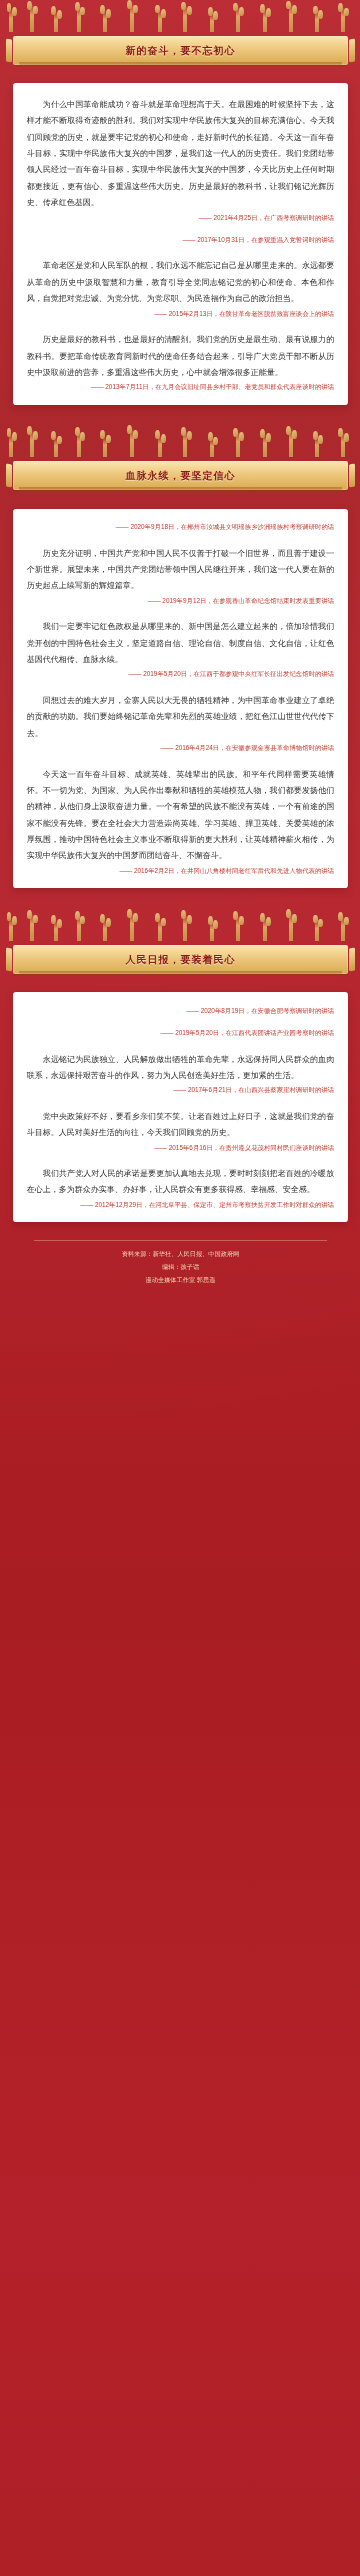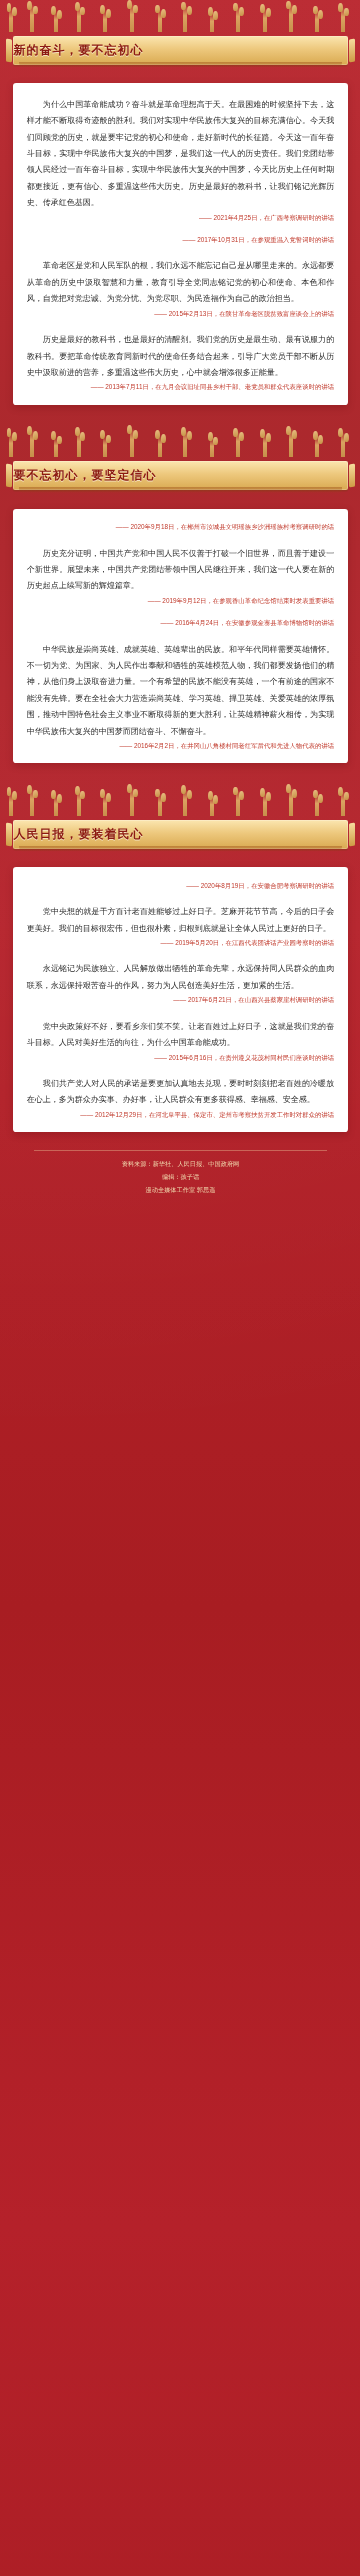--- a/index.html
+++ b/index.html
@@ -71,22 +71,22 @@
     border-radius: 1.5px;
   }
   .banner-plate::before { left: -7.2px; transform: skewY(6deg); }
   .banner-plate::after { right: -7.2px; transform: skewY(-6deg); }
   .banner-title {
     position: absolute;
     left: 0; top: 0;
     width: 100%;
     height: 36px;
     line-height: 29px;
-    text-align: left;
-    font-size: 12px;
+    text-align: center;
+    font-size: 10px;
     font-weight: bold;
     letter-spacing: 1px;
     color: #8c1a12;
     font-family: "Liberation Serif", "DejaVu Serif", serif;
     text-shadow: 0 0.5px 0 rgba(255,255,255,0.55);
   }
   .banner-shadow {
     position: absolute;
     left: 5.2px; top: 26px;
     width: calc(100% - 10.3px);
@@ -256,36 +256,41 @@
       <div class="seed" style="left:313px;top:5.7px;"></div>
       <div class="seed" style="left:318px;top:9.8px;"></div>
     <div class="stalk" style="left:341px;height:25px;"></div>
       <div class="seed" style="left:338px;top:3.1px;"></div>
       <div class="seed" style="left:344px;top:7.7px;"></div>
   </div>
 
   <div class="banner">
     <div class="banner-plate"></div>
     <div class="banner-shadow"></div>
-    <div class="banner-title">要不忘初心，要坚定信心</div>
+    <div class="banner-title">血脉永续，要坚定信心</div>
   </div>
 
   <div class="card">
     <div class="block">
       <div class="source">2020年9月18日，在郴州市汝城县文明瑶族乡沙洲瑶族村考察调研时的话</div>
     </div>
     <div class="block">
       <p class="para">历史充分证明，中国共产党和中国人民不仅善于打破一个旧世界，而且善于建设一个新世界。展望未来，中国共产党团结带领中国人民继往开来，我们这一代人要在新的历史起点上续写新的辉煌篇章。</p>
       <div class="source">2019年9月12日，在参观香山革命纪念馆结束时发表重要讲话</div>
     </div>
     <div class="block">
+      <p class="para">我们一定要牢记红色政权是从哪里来的、新中国是怎么建立起来的，倍加珍惜我们党开创的中国特色社会主义，坚定道路自信、理论自信、制度自信、文化自信，让红色基因代代相传、血脉永续。</p>
+      <div class="source">2019年5月20日，在江西于都参观中央红军长征出发纪念馆时的讲话</div>
+    </div>
+    <div class="block">
+      <p class="para">回想过去的难大岁月，金寨人民以大无畏的牺牲精神，为中国革命事业建立了卓绝的贡献的功勋。我们要始终铭记革命先辈和先烈的英雄业绩，把红色江山世世代代传下去。</p>
       <div class="source">2016年4月24日，在安徽参观金寨县革命博物馆时的讲话</div>
     </div>
     <div class="block">
-      <p class="para">中华民族是崇尚英雄、成就英雄、英雄辈出的民族。和平年代同样需要英雄情怀。不一切为党、为国家、为人民作出奉献和牺牲的英雄模范人物，我们都要发扬他们的精神，从他们身上汲取奋进力量。一个有希望的民族不能没有英雄，一个有前途的国家不能没有先锋。要在全社会大力营造崇尚英雄、学习英雄、捍卫英雄、关爱英雄的浓厚氛围，推动中国特色社会主义事业不断取得新的更大胜利，让英雄精神薪火相传，为实现中华民族伟大复兴的中国梦而团结奋斗、不懈奋斗。</p>
+      <p class="para">今天这一百年奋斗目标、成就英雄、英雄辈出的民族。和平年代同样需要英雄情怀。不一切为党、为国家、为人民作出奉献和牺牲的英雄模范人物，我们都要发扬他们的精神，从他们身上汲取奋进力量。一个有希望的民族不能没有英雄，一个有前途的国家不能没有先锋。要在全社会大力营造崇尚英雄、学习英雄、捍卫英雄、关爱英雄的浓厚氛围，推动中国特色社会主义事业不断取得新的更大胜利，让英雄精神薪火相传，为实现中华民族伟大复兴的中国梦而团结奋斗、不懈奋斗。</p>
       <div class="source">2016年2月2日，在井冈山八角楼村同老红军后代和先进人物代表的讲话</div>
     </div>
   </div>
 </div>
 
 <div class="section">
   <div class="wheat-band">
     <div class="stalk" style="left:9.3px;height:23px;"></div>
       <div class="seed" style="left:6.7px;top:3.1px;"></div>
       <div class="seed" style="left:12.4px;top:7.2px;"></div>
@@ -334,29 +339,28 @@
     <div class="banner-plate"></div>
     <div class="banner-shadow"></div>
     <div class="banner-title">人民日报，要装着民心</div>
   </div>
 
   <div class="card">
     <div class="block">
       <div class="source">2020年8月19日，在安徽合肥考察调研时的讲话</div>
     </div>
     <div class="block">
-      <p class="para">党中央想的就是干方百计老百姓能够过上好日子。芝麻开花节节高，今后的日子会更美好。我们的目标很宏伟，但也很朴素，归根到底就是让全体人民过上更好的日子。</p>
       <div class="source">2019年5月20日，在江西代表团讲话产业园考察时的讲话</div>
     </div>
     <div class="block">
       <p class="para">永远铭记为民族独立、人民解放做出牺牲的革命先辈，永远保持同人民群众的血肉联系，永远保持艰苦奋斗的作风，努力为人民创造美好生活，更加紧的生活。</p>
       <div class="source">2017年6月21日，在山西兴县蔡家崖村调研时的讲话</div>
     </div>
     <div class="block">
-      <p class="para">党中央政策好不好，要看乡亲们笑不笑。让老百姓过上好日子，这就是我们党的奋斗目标。人民对美好生活的向往，为什么中国革命能成功。</p>
+      <p class="para">党中央政策好不好，要看乡亲们笑不笑。让老百姓过上好日子，这就是我们党的奋斗目标。人民对美好生活的向往，今天我们回顾党的历史。</p>
       <div class="source">2015年6月16日，在贵州遵义花茂村同村民们座谈时的讲话</div>
     </div>
     <div class="block">
       <p class="para">我们共产党人对人民的承诺是要更加认真地去兑现，要时时刻刻把老百姓的冷暖放在心上，多为群众办实事、办好事，让人民群众有更多获得感、幸福感、安全感。</p>
       <div class="source">2012年12月29日，在河北阜平县、保定市、定州市考察扶贫开发工作时对群众的讲话</div>
     </div>
   </div>
 
   <div class="footer">
     <div class="rule"></div>

